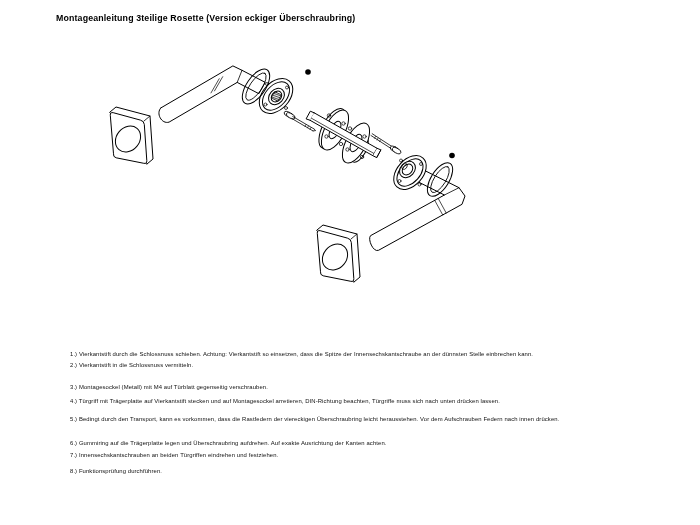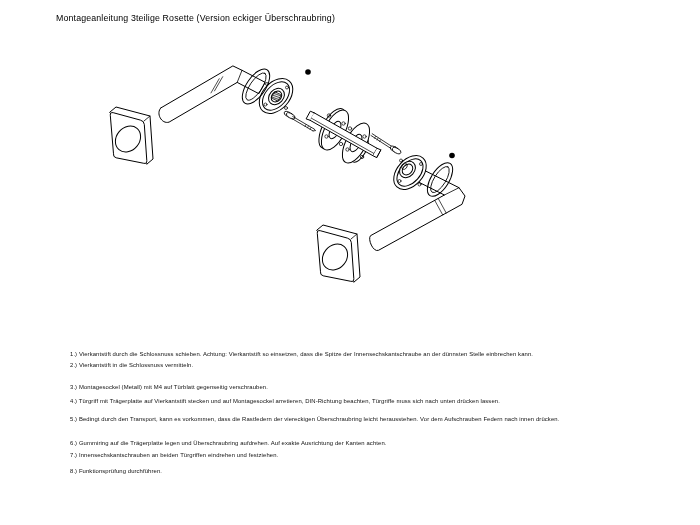--- a/index.html
+++ b/index.html
@@ -15,21 +15,21 @@
     position: relative;
     width: 700px;
     height: 525px;
     background: #ffffff;
   }
   .doc-title {
     position: absolute;
     left: 19px;
     top: 13px;
     font-size: 8.8px;
-    font-weight: normal;
+    font-weight: bold;
     color: #000000;
     letter-spacing: 0.15px;
     white-space: nowrap;
     padding-left: 37px;
   }
   .diagram-svg {
     position: absolute;
     left: 0;
     top: 0;
     width: 700px;

